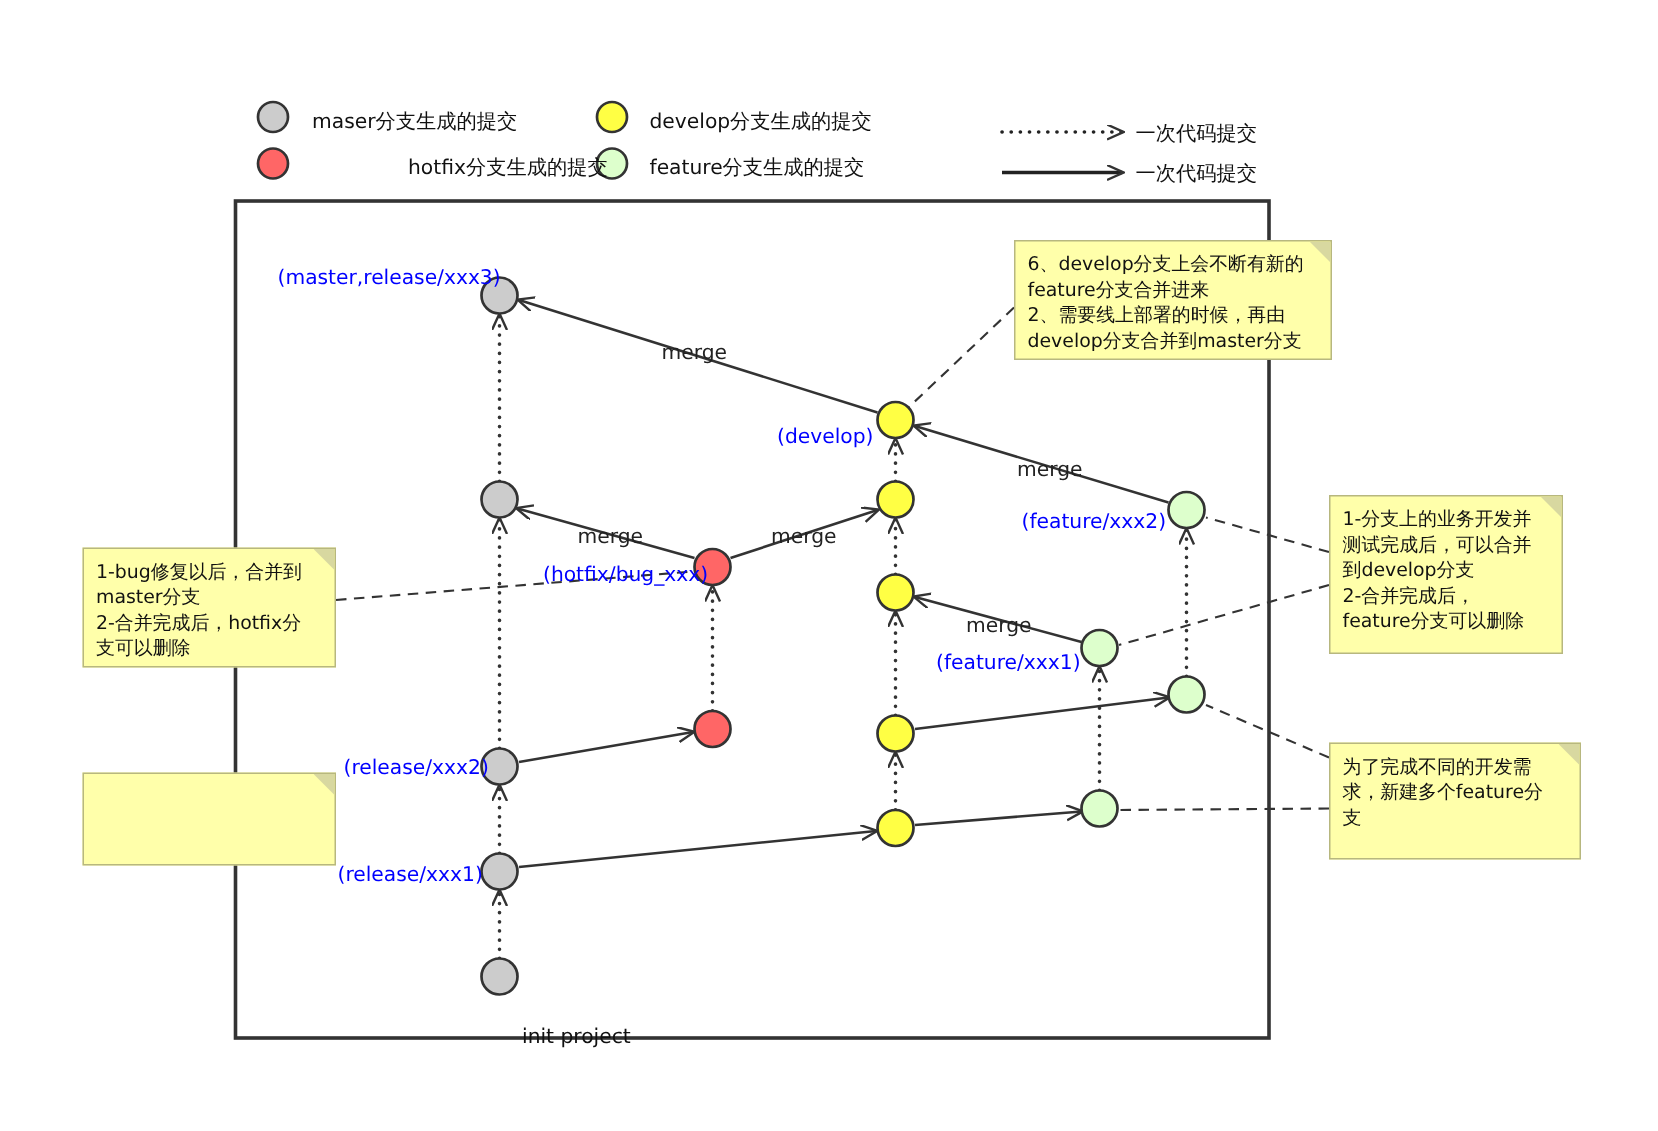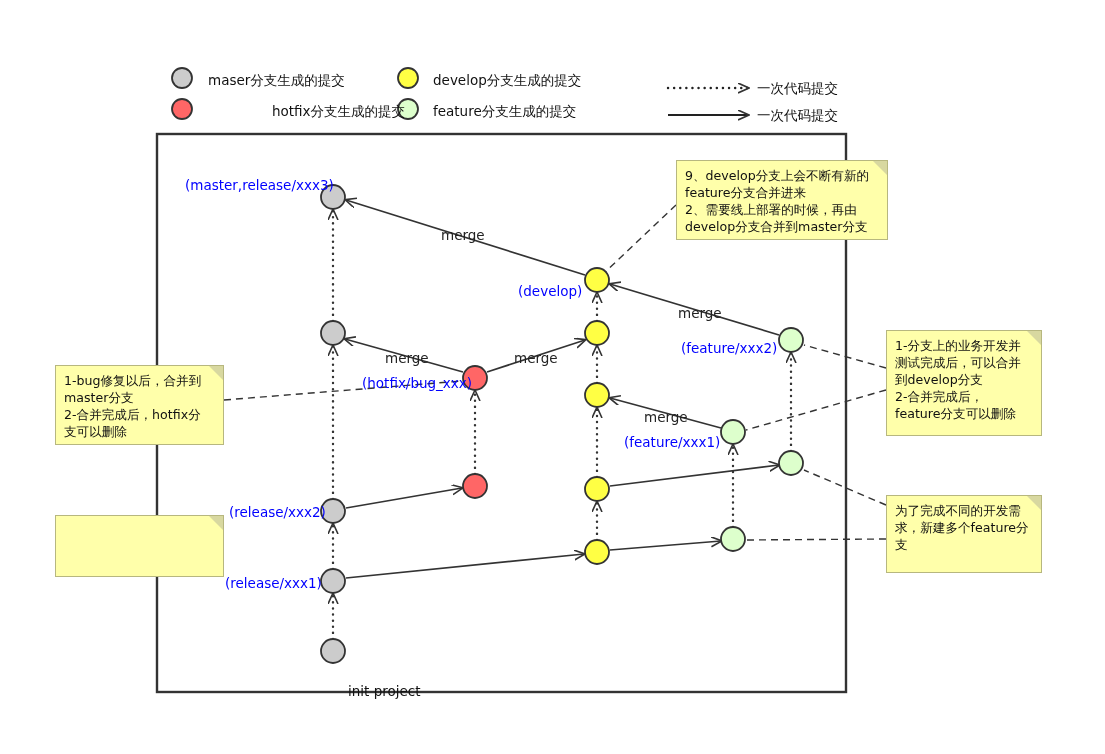--- a/index.html
+++ b/index.html
@@ -112,21 +112,21 @@
       <div class="lbl legend-label" style="left: 208px; top: 72px;">maser分支生成的提交</div>
       <div class="lbl legend-label" style="left: 224px; top: 103px; margin-left: 48px;">hotfix分支生成的提交</div>
       <div class="lbl legend-label" style="left: 433px; top: 72px;">develop分支生成的提交</div>
       <div class="lbl legend-label" style="left: 433px; top: 103px;">feature分支生成的提交</div>
       <div class="lbl legend-label" style="left: 757px; top: 80px;">一次代码提交</div>
       <div class="lbl legend-label" style="left: 757px; top: 107px;">一次代码提交</div>
     </div>
   <div id="notes-root">
       <div class="note" style="left: 676px; top: 160px; width: 212px; min-height: 77px;">
         <div class="fold"></div>
-        <div class="txt">9、develop分支上会不断有新的
+        <div class="txt">6、develop分支上会不断有新的
 feature分支合并进来
 2、需要线上部署的时候，再由
 develop分支合并到master分支</div>
       </div>
       <div class="note" style="left: 886px; top: 330px; width: 156px; min-height: 106px;">
         <div class="fold"></div>
         <div class="txt">1-分支上的业务开发并
 测试完成后，可以合并
 到develop分支
 2-合并完成后，
@@ -135,21 +135,21 @@
       <div class="note" style="left: 55px; top: 365px; width: 169px; min-height: 80px;">
         <div class="fold"></div>
         <div class="txt">1-bug修复以后，合并到
 master分支
 2-合并完成后，hotfix分
 支可以删除</div>
       </div>
       <div class="note" style="left: 55px; top: 515px; width: 169px; min-height: 62px;">
         <div class="fold"></div>
       </div>
-      <div class="note" style="left: 886px; top: 495px; width: 156px; min-height: 78px;">
+      <div class="note" style="left: 886px; top: 495px; width: 168px; min-height: 78px;">
         <div class="fold"></div>
         <div class="txt">为了完成不同的开发需
 求，新建多个feature分
 支</div>
       </div>
     </div>
 
 </div>
 
 </body></html>

